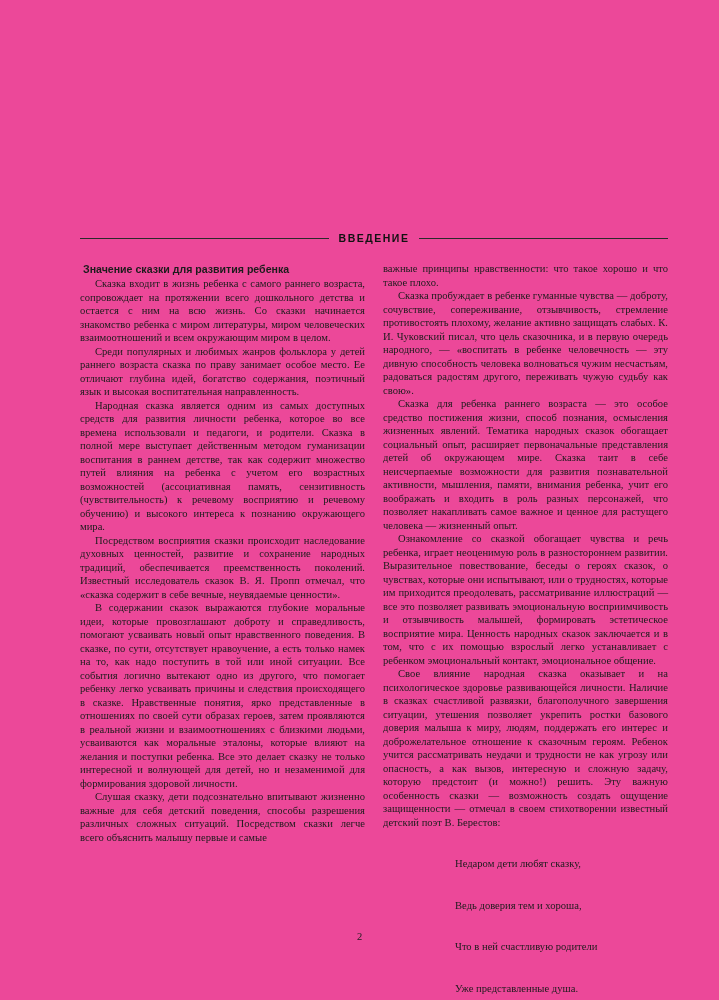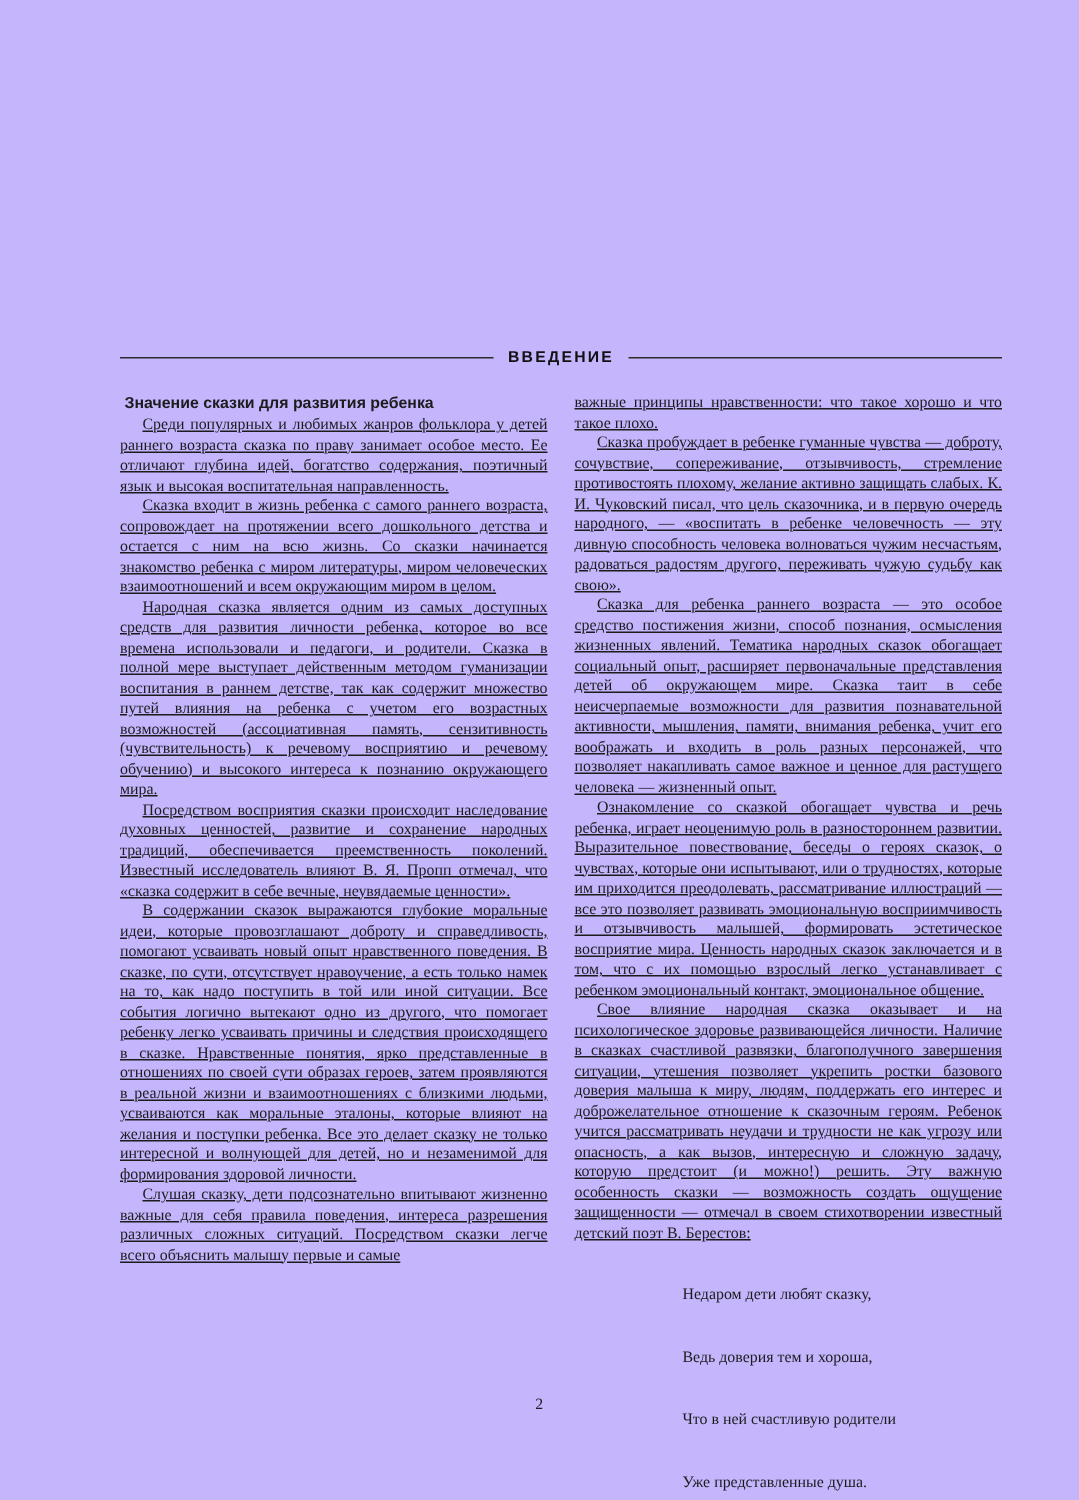--- a/index.html
+++ b/index.html
@@ -5,21 +5,21 @@
   * { box-sizing: border-box; }
   html, body {
     margin: 0;
     padding: 0;
     background: #ffffff;
   }
   .page {
     position: relative;
     width: 719px;
     height: 1000px;
-    background: #c4b5fd;
+    background: #ec4899;
     font-family: "Liberation Serif", serif;
     color: #1c1c1c;
     overflow: hidden;
   }
   .content {
     position: absolute;
     left: 80px;
     top: 231px;
     width: 588px;
   }
@@ -52,21 +52,20 @@
     width: 285px;
     font-size: 10.6px;
     line-height: 13.5px;
     text-align: justify;
     hyphens: auto;
     -webkit-hyphens: auto;
   }
   .col p {
     margin: 0;
     text-indent: 15px;
-    text-decoration: underline;
   }
   .col p.no-indent {
     text-indent: 0;
   }
   .col-heading {
     font-family: "Liberation Sans", sans-serif;
     font-weight: bold;
     font-size: 10.6px;
     line-height: 14px;
     text-indent: 3px;
@@ -102,26 +101,26 @@
     <div class="intro-header">
       <div class="rule"></div>
       <div class="intro-title">ВВЕДЕНИЕ</div>
       <div class="rule"></div>
     </div>
 
     <div class="columns">
 
       <div class="col">
         <div class="col-heading">Значение сказки для развития ребенка</div>
+        <p>Сказка входит в жизнь ребенка с самого раннего возраста, сопровождает на протяжении всего дошкольного детства и остается с ним на всю жизнь. Со сказки начинается знакомство ребенка с миром литературы, миром человеческих взаимоотношений и всем окружающим миром в целом.</p>
         <p>Среди популярных и любимых жанров фольклора у детей раннего возраста сказка по праву занимает особое место. Ее отличают глубина идей, богатство содержания, поэтичный язык и высокая воспитательная направленность.</p>
-        <p>Сказка входит в жизнь ребенка с самого раннего возраста, сопровождает на протяжении всего дошкольного детства и остается с ним на всю жизнь. Со сказки начинается знакомство ребенка с миром литературы, миром человеческих взаимоотношений и всем окружающим миром в целом.</p>
         <p>Народная сказка является одним из самых доступных средств для развития личности ребенка, которое во все времена использовали и педагоги, и родители. Сказка в полной мере выступает действенным методом гуманизации воспитания в раннем детстве, так как содержит множество путей влияния на ребенка с учетом его возрастных возможностей (ассоциативная память, сензитивность (чувствительность) к речевому восприятию и речевому обучению) и высокого интереса к познанию окружающего мира.</p>
-        <p>Посредством восприятия сказки происходит наследование духовных ценностей, развитие и сохранение народных традиций, обеспечивается преемственность поколений. Известный исследователь влияют В. Я. Пропп отмечал, что «сказка содержит в себе вечные, неувядаемые ценности».</p>
+        <p>Посредством восприятия сказки происходит наследование духовных ценностей, развитие и сохранение народных традиций, обеспечивается преемственность поколений. Известный исследователь сказок В. Я. Пропп отмечал, что «сказка содержит в себе вечные, неувядаемые ценности».</p>
         <p>В содержании сказок выражаются глубокие моральные идеи, которые провозглашают доброту и справедливость, помогают усваивать новый опыт нравственного поведения. В сказке, по сути, отсутствует нравоучение, а есть только намек на то, как надо поступить в той или иной ситуации. Все события логично вытекают одно из другого, что помогает ребенку легко усваивать причины и следствия происходящего в сказке. Нравственные понятия, ярко представленные в отношениях по своей сути образах героев, затем проявляются в реальной жизни и взаимоотношениях с близкими людьми, усваиваются как моральные эталоны, которые влияют на желания и поступки ребенка. Все это делает сказку не только интересной и волнующей для детей, но и незаменимой для формирования здоровой личности.</p>
-        <p>Слушая сказку, дети подсознательно впитывают жизненно важные для себя правила поведения, интереса разрешения различных сложных ситуаций. Посредством сказки легче всего объяснить малышу первые и самые</p>
+        <p>Слушая сказку, дети подсознательно впитывают жизненно важные для себя детский поведения, способы разрешения различных сложных ситуаций. Посредством сказки легче всего объяснить малышу первые и самые</p>
       </div>
 
       <div class="col">
         <p class="no-indent">важные принципы нравственности: что такое хорошо и что такое плохо.</p>
         <p>Сказка пробуждает в ребенке гуманные чувства — доброту, сочувствие, сопереживание, отзывчивость, стремление противостоять плохому, желание активно защищать слабых. К. И. Чуковский писал, что цель сказочника, и в первую очередь народного, — «воспитать в ребенке человечность — эту дивную способность человека волноваться чужим несчастьям, радоваться радостям другого, переживать чужую судьбу как свою».</p>
         <p>Сказка для ребенка раннего возраста — это особое средство постижения жизни, способ познания, осмысления жизненных явлений. Тематика народных сказок обогащает социальный опыт, расширяет первоначальные представления детей об окружающем мире. Сказка таит в себе неисчерпаемые возможности для развития познавательной активности, мышления, памяти, внимания ребенка, учит его воображать и входить в роль разных персонажей, что позволяет накапливать самое важное и ценное для растущего человека — жизненный опыт.</p>
         <p>Ознакомление со сказкой обогащает чувства и речь ребенка, играет неоценимую роль в разностороннем развитии. Выразительное повествование, беседы о героях сказок, о чувствах, которые они испытывают, или о трудностях, которые им приходится преодолевать, рассматривание иллюстраций — все это позволяет развивать эмоциональную восприимчивость и отзывчивость малышей, формировать эстетическое восприятие мира. Ценность народных сказок заключается и в том, что с их помощью взрослый легко устанавливает с ребенком эмоциональный контакт, эмоциональное общение.</p>
         <p>Свое влияние народная сказка оказывает и на психологическое здоровье развивающейся личности. Наличие в сказках счастливой развязки, благополучного завершения ситуации, утешения позволяет укрепить ростки базового доверия малыша к миру, людям, поддержать его интерес и доброжелательное отношение к сказочным героям. Ребенок учится рассматривать неудачи и трудности не как угрозу или опасность, а как вызов, интересную и сложную задачу, которую предстоит (и можно!) решить. Эту важную особенность сказки — возможность создать ощущение защищенности — отмечал в своем стихотворении известный детский поэт В. Берестов:</p>
         <div class="poem">
           <div>Недаром дети любят сказку,</div>

